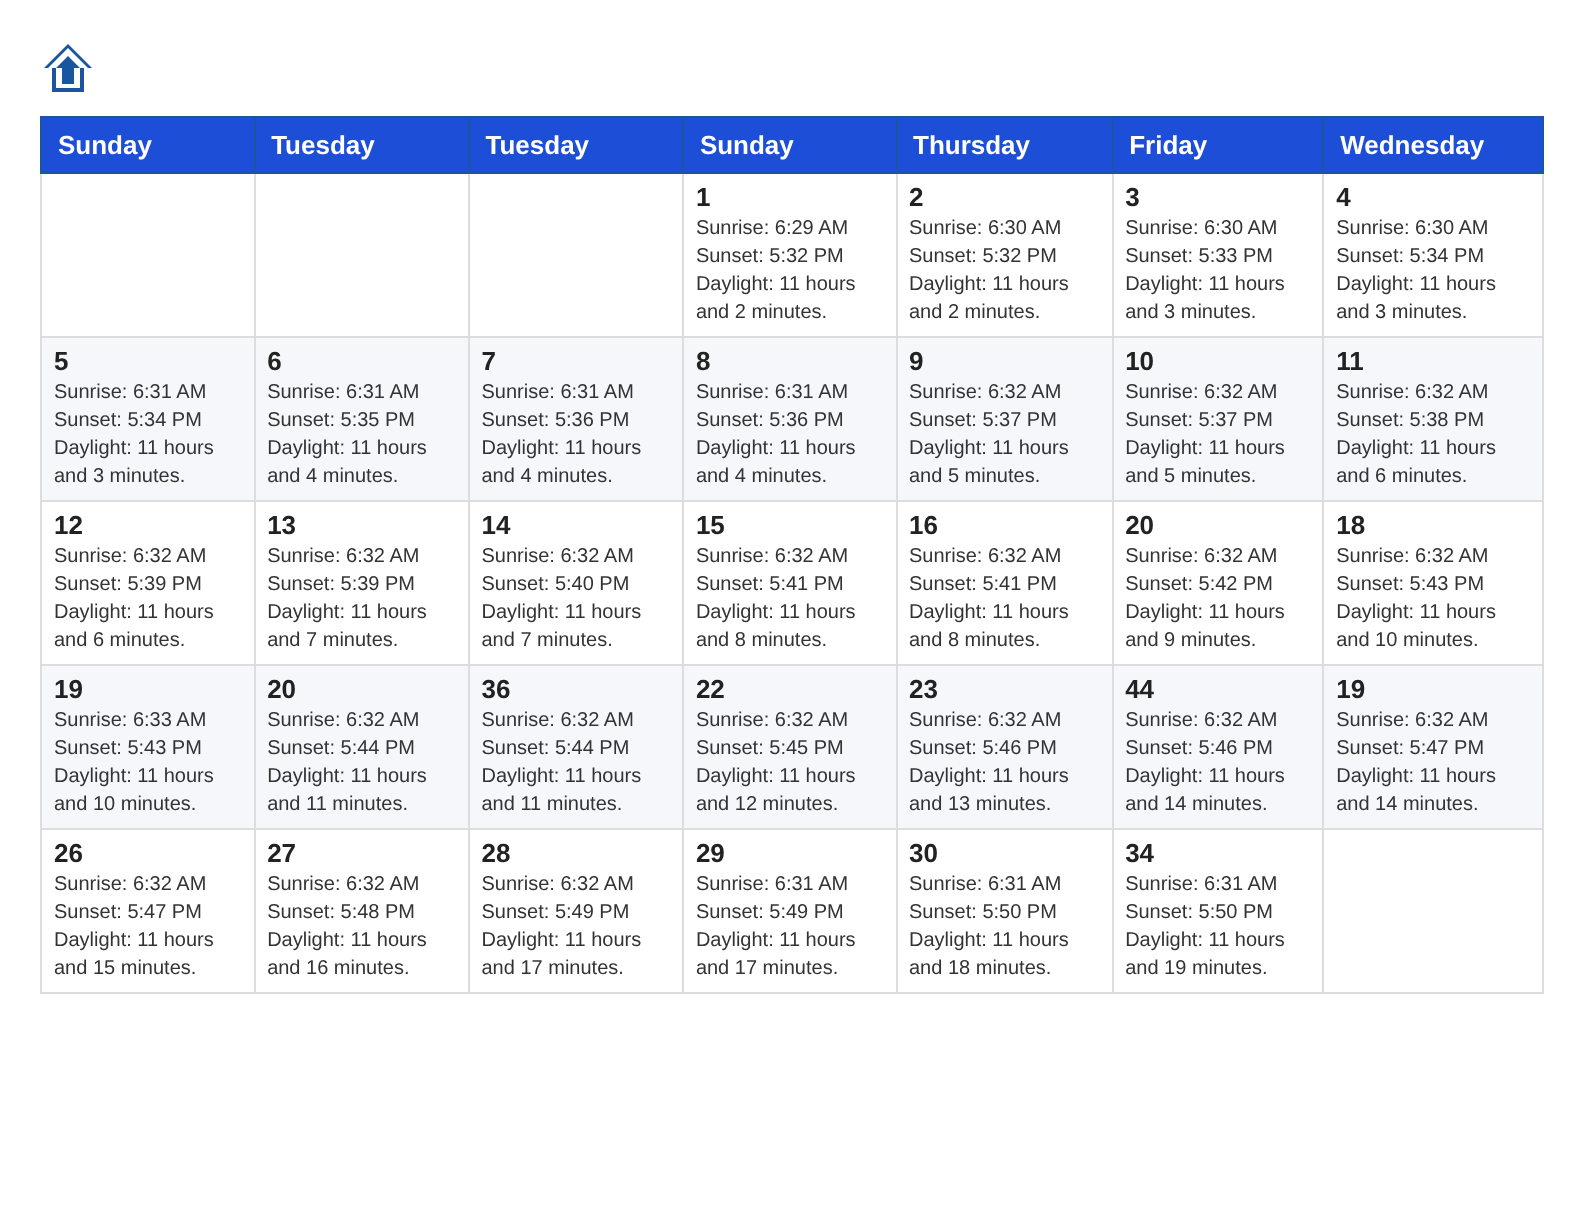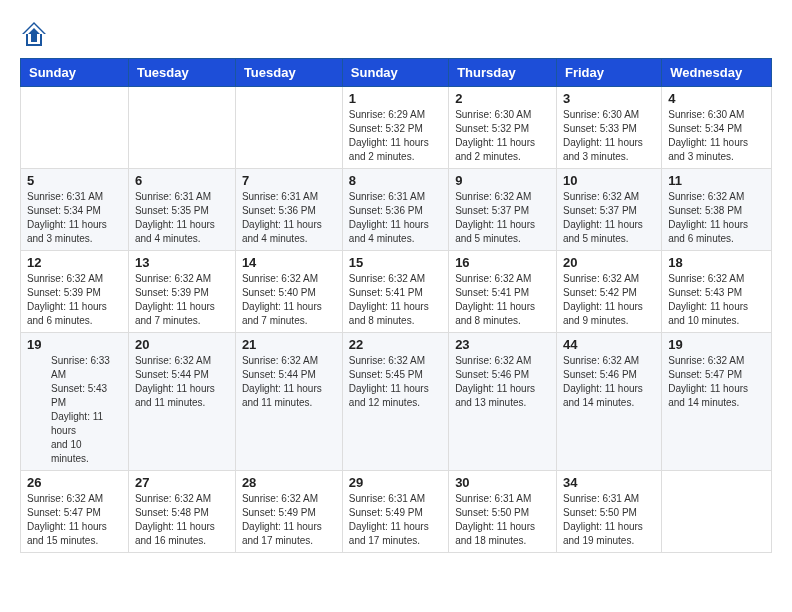--- a/index.html
+++ b/index.html
@@ -260,34 +260,34 @@
           <span class="day-num">18</span>
           <div class="day-info" style="white-space: pre-line;">Sunrise: 6:32 AM
 Sunset: 5:43 PM
 Daylight: 11 hours
 and 10 minutes.</div>
         </td>
       </tr>
       <tr>
         <td>
           <span class="day-num">19</span>
-          <div class="day-info" style="white-space: pre-line; margin-left: 24px;">Sunrise: 6:33 AM
+          <div class="day-info" style="white-space: pre-line;">Sunrise: 6:33 AM
 Sunset: 5:43 PM
 Daylight: 11 hours
 and 10 minutes.</div>
         </td>
         <td>
           <span class="day-num">20</span>
           <div class="day-info" style="white-space: pre-line;">Sunrise: 6:32 AM
 Sunset: 5:44 PM
 Daylight: 11 hours
 and 11 minutes.</div>
         </td>
         <td>
-          <span class="day-num">21</span>
+          <span class="day-num">36</span>
           <div class="day-info" style="white-space: pre-line;">Sunrise: 6:32 AM
 Sunset: 5:44 PM
 Daylight: 11 hours
 and 11 minutes.</div>
         </td>
         <td>
           <span class="day-num">22</span>
           <div class="day-info" style="white-space: pre-line;">Sunrise: 6:32 AM
 Sunset: 5:45 PM
 Daylight: 11 hours

